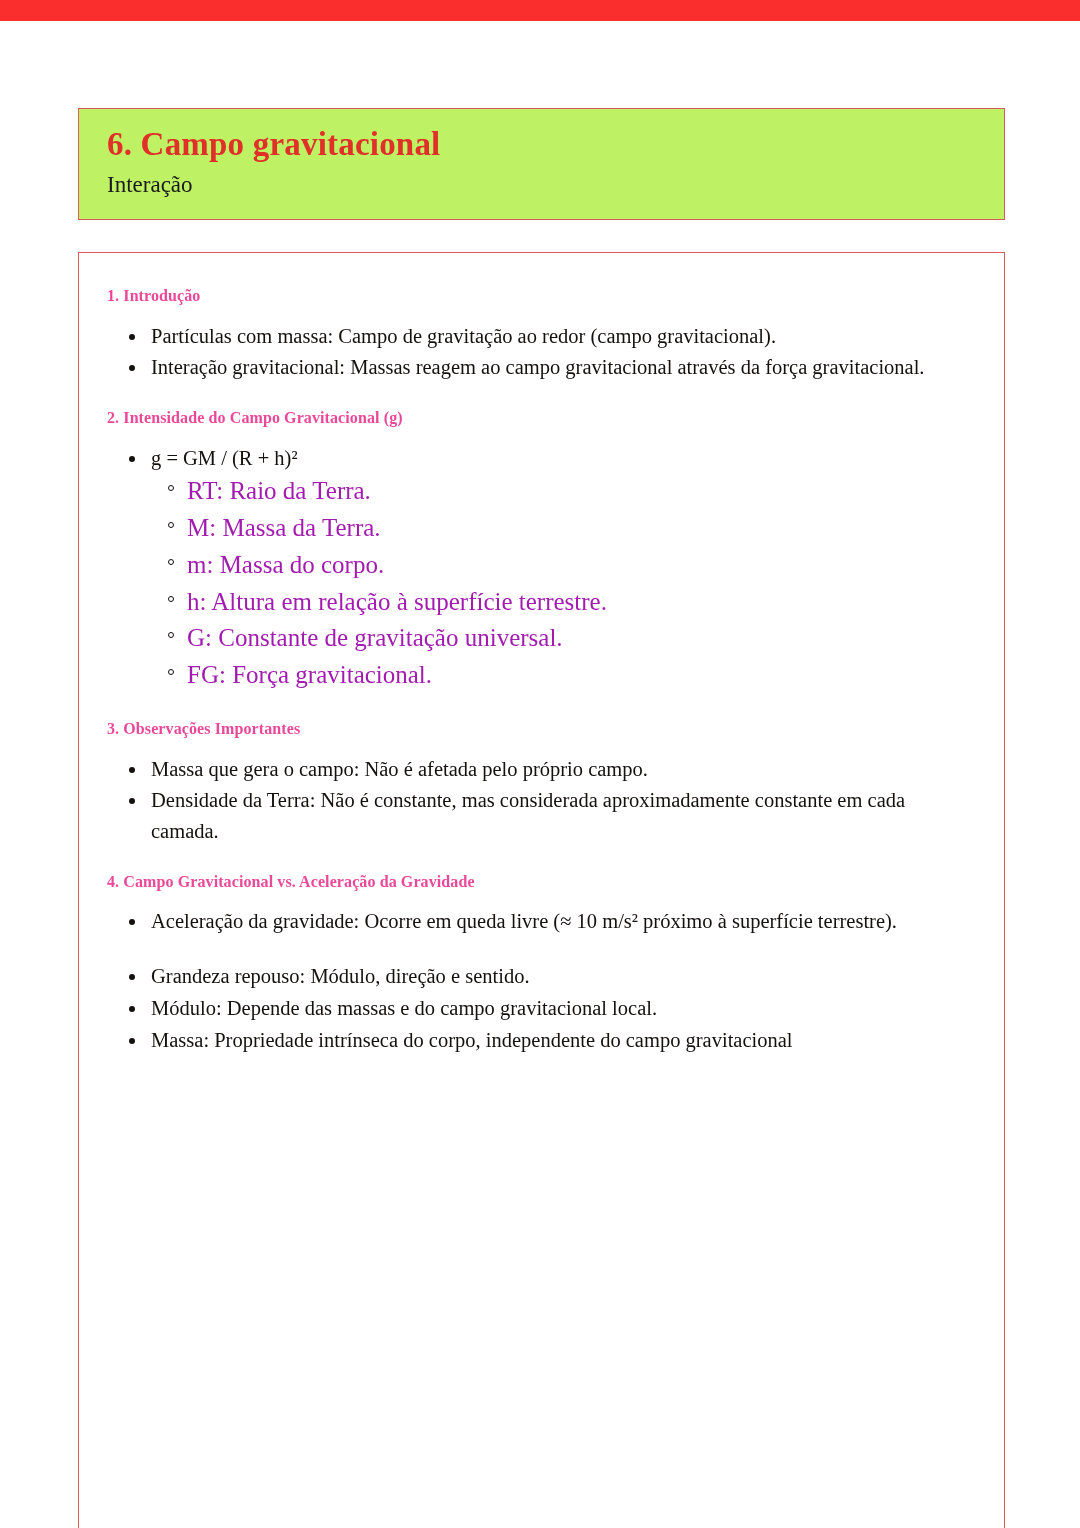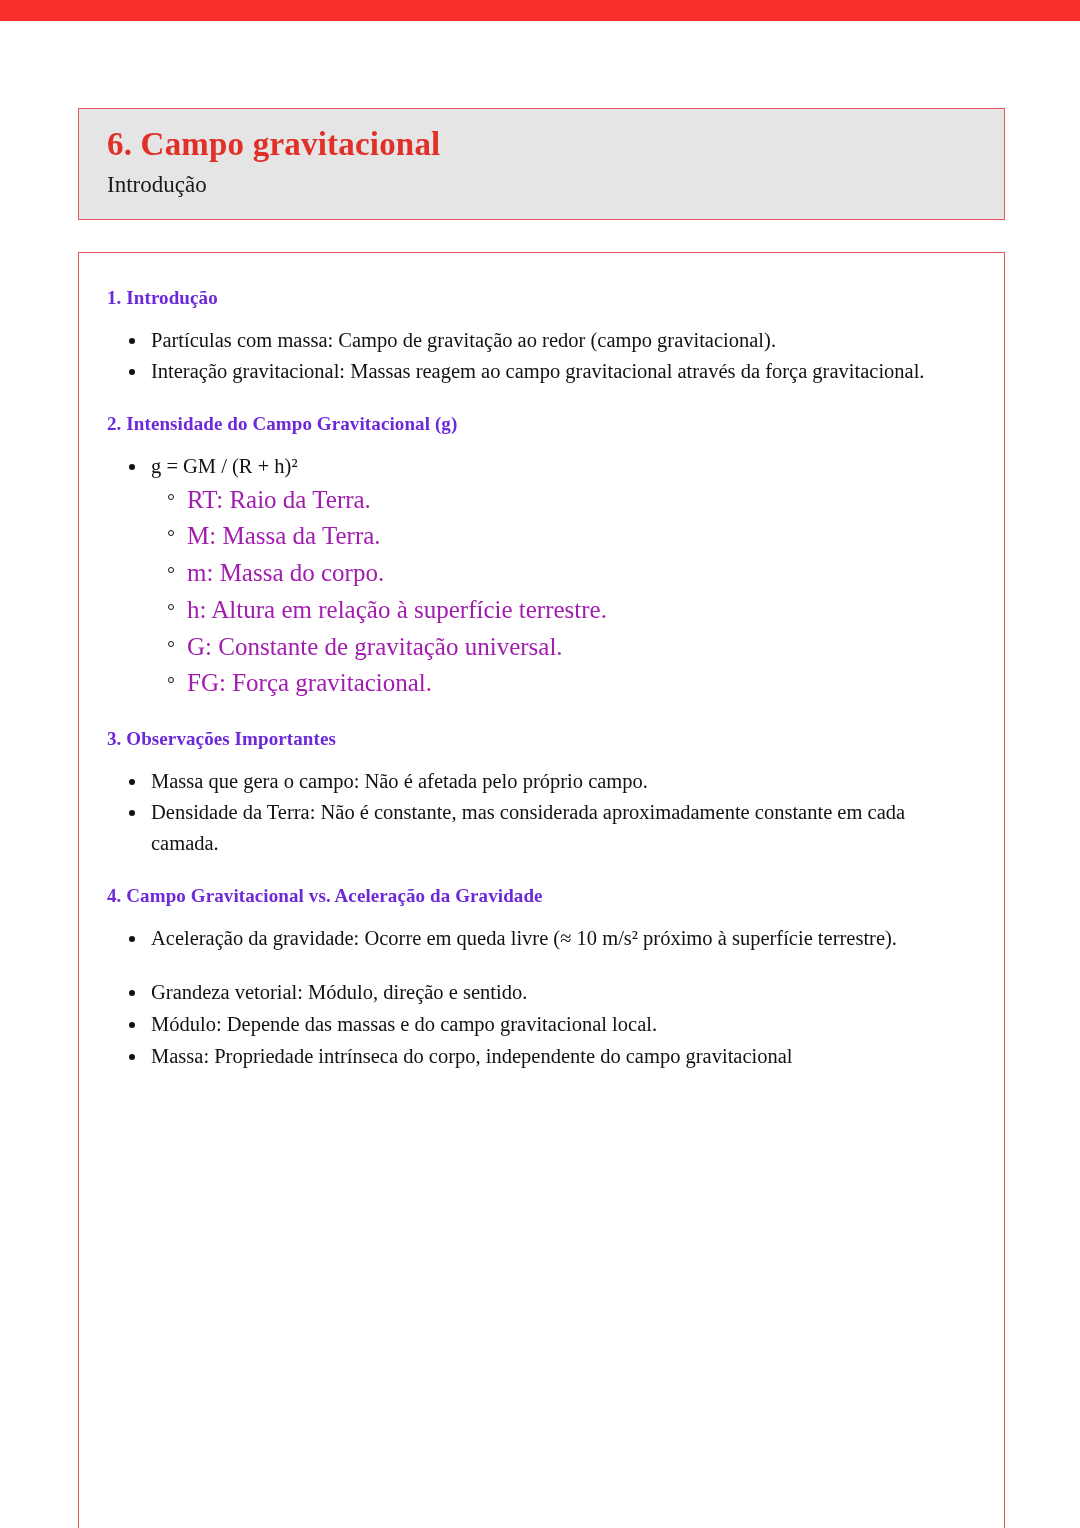--- a/index.html
+++ b/index.html
@@ -32,21 +32,21 @@
     height: 1528px;
   }
 
   .header-box {
     position: absolute;
     left: 78px;
     top: 108px;
     width: 927px;
     height: 112px;
     border: 1.6px solid #e05a5a;
-    background: #e5e5e5;
+    background: #bef264;
     box-sizing: border-box;
   }
 
   .header-inner {
     padding: 16px 0 0 28px;
   }
 
   .doc-title {
     color: #e03027;
     font-size: 33px;
@@ -74,23 +74,23 @@
     border-bottom: none;
     background: #ffffff;
     box-sizing: border-box;
   }
 
   .content-inner {
     padding: 32px 30px 0 28px;
   }
 
   .sec-heading {
-    font-size: 19px;
+    font-size: 16px;
     font-weight: bold;
-    color: #6d28d9;
+    color: #ec4899;
     margin: 0 0 6px 0;
     line-height: 1.35;
     letter-spacing: 0.1px;
   }
 
   .sec-block {
     margin-bottom: 24px;
   }
   .sec-block:last-child { margin-bottom: 0; }
 
@@ -154,21 +154,21 @@
 </head>
 <body>
 
 <div class="page">
 
   <div class="top-bar"></div>
 
   <div class="header-box">
     <div class="header-inner">
       <h1 class="doc-title">6. Campo gravitacional</h1>
-      <div class="doc-subtitle">Introdução</div>
+      <div class="doc-subtitle">Interação</div>
     </div>
   </div>
 
   <div class="content-box">
     <div class="content-inner" id="sections-root">
         <div class="sec-block">
           <div class="sec-heading">1. Introdução</div>
           <ul class="bullets">
             <li>
               <span class="btext">Partículas com massa: Campo de gravitação ao redor (campo gravitacional).</span>
@@ -209,21 +209,21 @@
           <div class="sec-heading">4. Campo Gravitacional vs. Aceleração da Gravidade</div>
           <ul class="bullets">
             <li>
               <span class="btext">Aceleração da gravidade: Ocorre em queda livre (≈ 10 m/s² próximo à superfície terrestre).</span>
             </li>
           </ul>
         </div>
         <div class="sec-block">
           <ul class="bullets">
             <li>
-              <span class="btext">Grandeza vetorial: Módulo, direção e sentido.</span>
+              <span class="btext">Grandeza repouso: Módulo, direção e sentido.</span>
             </li>
             <li>
               <span class="btext">Módulo: Depende das massas e do campo gravitacional local.</span>
             </li>
             <li>
               <span class="btext">Massa: Propriedade intrínseca do corpo, independente do campo gravitacional</span>
             </li>
           </ul>
         </div>
       </div>

